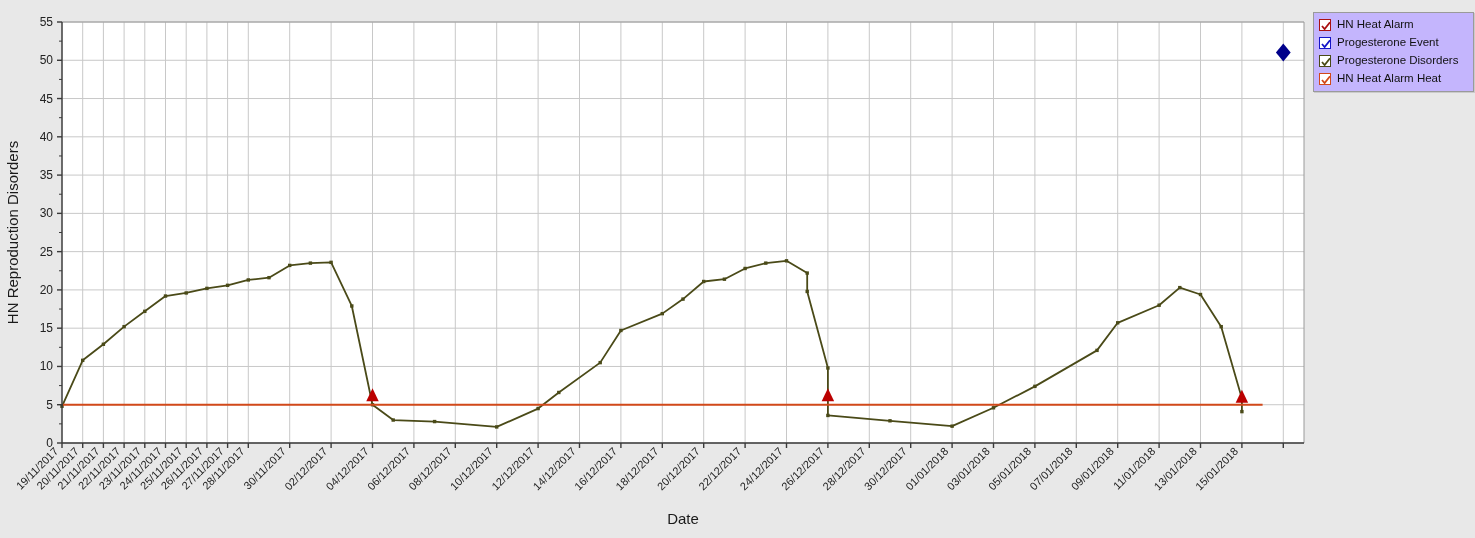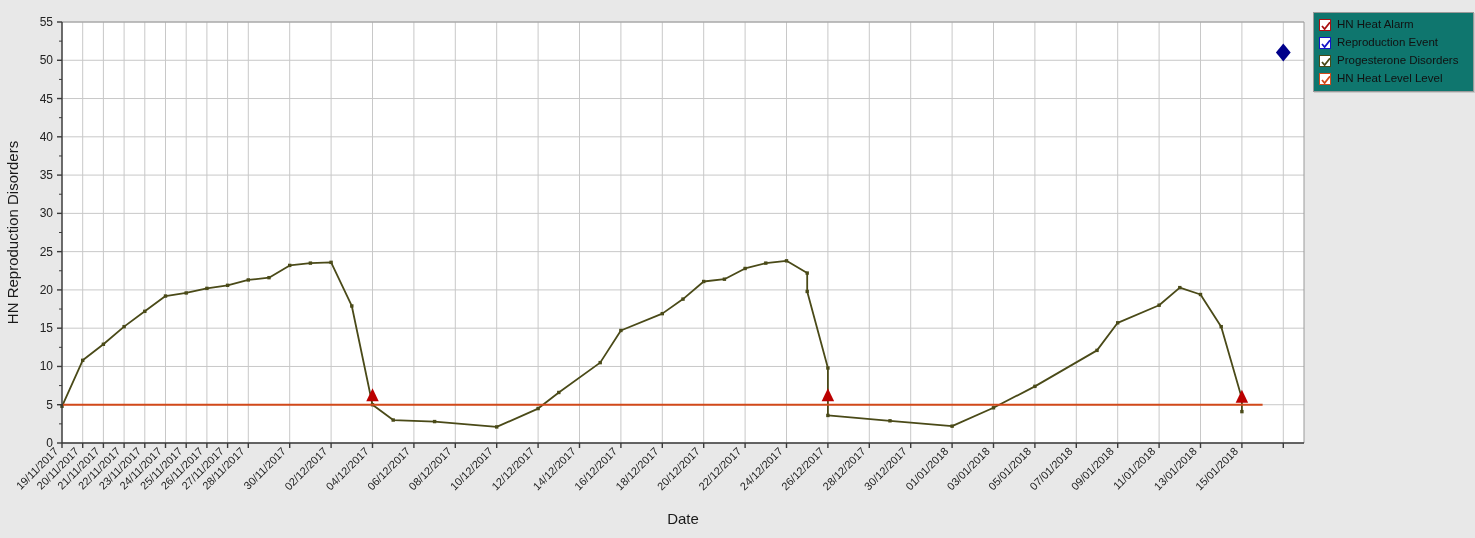--- a/index.html
+++ b/index.html
@@ -14,21 +14,21 @@
   svg{display:block;}
   .ylabel{
     font-size:15px;fill:#1a1a1a;
   }
   .xlabel{font-size:15px;fill:#1a1a1a;}
   .tick-text{font-size:11px;fill:#222;}
   .ytick-text{font-size:12px;fill:#222;}
   .legend-box{
     position:absolute;
     border:1px solid #9a9a9a;
-    background:#0f766e;
+    background:#c4b5fd;
     box-shadow:1px 1px 0 rgba(0,0,0,.12);
   }
   .legend-row{
     display:flex;align-items:center;
     height:18px;
     padding:0 4px 0 3px;
     white-space:nowrap;
   }
   .cb{
     width:12px;height:12px;
@@ -268,32 +268,32 @@
           </svg>
         </div>
         <span class="legend-label">HN Heat Alarm</span>
       </div>
       <div class="legend-row">
         <div class="cb" style="border-color: rgb(20, 20, 200);">
           <svg width="12" height="12" viewBox="0 0 12 12">
             <path d="M2 6 L4.6 9 L10 2.2" fill="none" stroke="#1414c8" stroke-width="1.8"></path>
           </svg>
         </div>
-        <span class="legend-label">Reproduction Event</span>
+        <span class="legend-label">Progesterone Event</span>
       </div>
       <div class="legend-row">
         <div class="cb" style="border-color: rgb(74, 74, 24);">
           <svg width="12" height="12" viewBox="0 0 12 12">
             <path d="M2 6 L4.6 9 L10 2.2" fill="none" stroke="#4a4a18" stroke-width="1.8"></path>
           </svg>
         </div>
         <span class="legend-label">Progesterone Disorders</span>
       </div>
       <div class="legend-row">
         <div class="cb" style="border-color: rgb(210, 73, 26);">
           <svg width="12" height="12" viewBox="0 0 12 12">
             <path d="M2 6 L4.6 9 L10 2.2" fill="none" stroke="#d2491a" stroke-width="1.8"></path>
           </svg>
         </div>
-        <span class="legend-label">HN Heat Level Level</span>
+        <span class="legend-label">HN Heat Alarm Heat</span>
       </div>
     </div>
 </div>
 
 </body></html>

